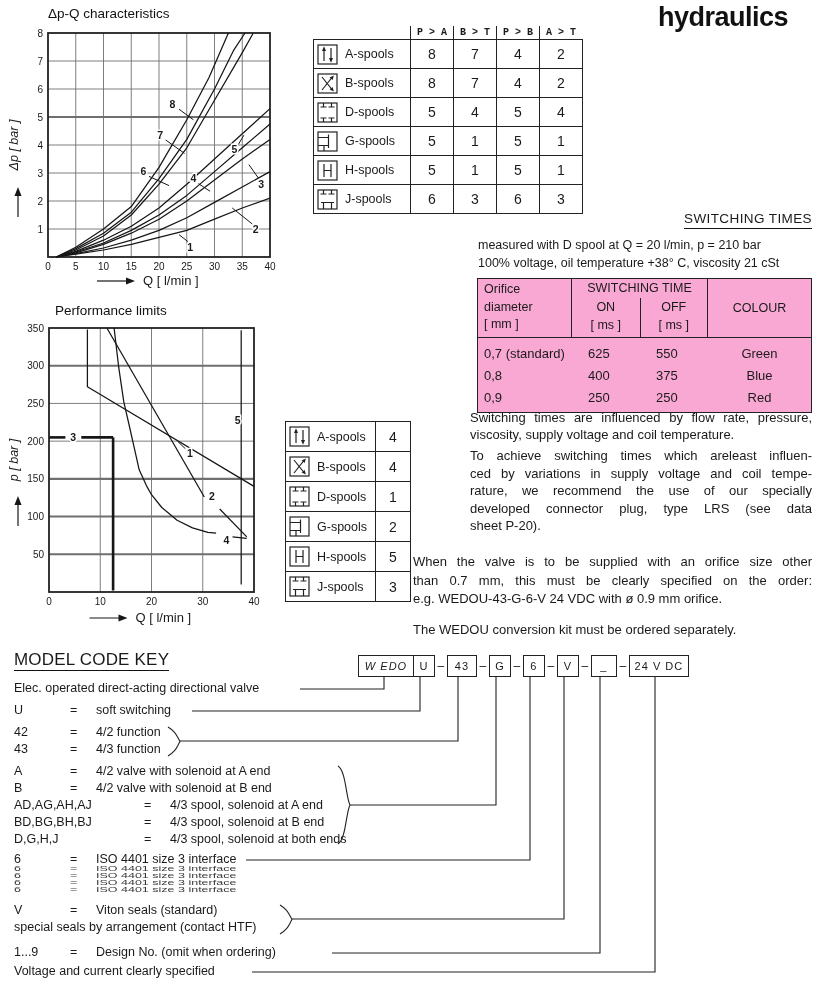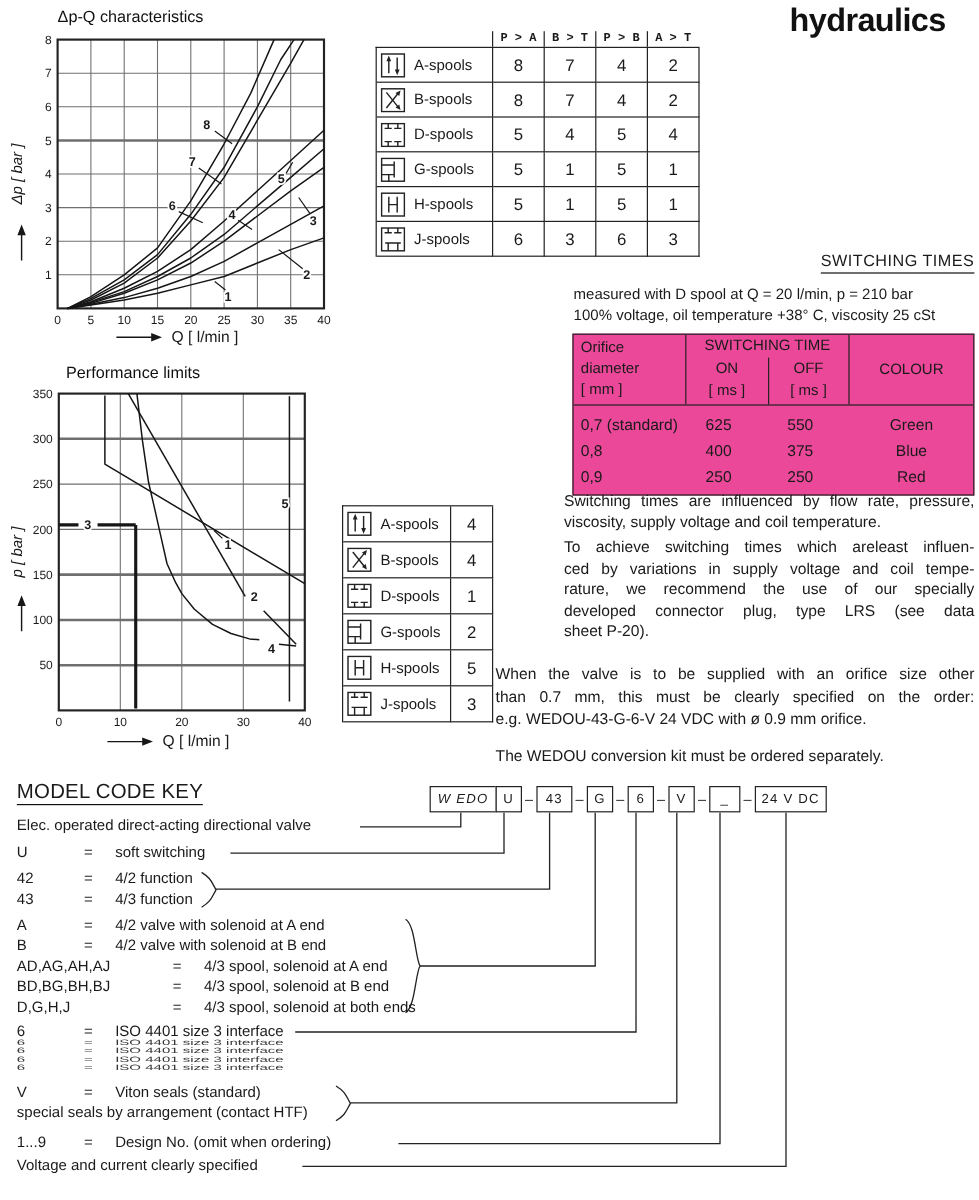--- a/index.html
+++ b/index.html
@@ -17,21 +17,21 @@
   .spool-head .h { font-family:"Liberation Mono", monospace; font-size:10px; font-weight:bold;
                    text-align:center; border-left:1.2px solid #222; padding:1px 0; }
   .spool-head .h0 { border-left:none; }
   .spool-body { display:grid; border:1.2px solid #222; border-right:none; border-bottom:none; }
   .spool-body .c { border-right:1.2px solid #222; border-bottom:1.2px solid #222;
                    display:flex; align-items:center; justify-content:center; font-size:14px; }
   .spool-body .lab { justify-content:flex-start; gap:7px; padding-left:3px; font-size:12.5px; }
   .spool-body .lab svg { flex:0 0 auto; }
 
   
-  .sw-table { border:1.6px solid #222; font-size:12.5px; background:#ec4899; }
+  .sw-table { border:1.6px solid #222; font-size:12.5px; background:#f9a8d4; }
   .sw-head { display:grid; grid-template-columns:94px 136px 1fr; border-bottom:1.5px solid #222; height:58px; }
   .sw-c1 { border-right:1.2px solid #222; padding:2px 0 0 6px; line-height:17.5px; }
   .sw-mid { border-right:1.2px solid #222; }
   .sw-group { text-align:center; padding-top:2px; height:17px; }
   .sw-onoff { display:grid; grid-template-columns:1fr 1fr; height:39px; }
   .sw-onoff > div { text-align:center; line-height:17.5px; padding-top:1px; }
   .sw-off { border-left:1.2px solid #222; }
   .sw-colour { display:flex; align-items:center; justify-content:center; }
   .sw-body { padding:4px 0 4px 0; }
   .sw-row { display:grid; grid-template-columns:94px 68px 68px 1fr; height:22px; align-items:center; font-size:13px; }
@@ -214,21 +214,21 @@
       </div>
     </div>
 
   <div class="abs logo" style="left:658px; top:2px;">hydraulics</div>
 
   <div class="abs" style="left:640px; top:209px; width:172px; text-align:right;">
     <span class="sw-title-span">SWITCHING TIMES</span>
   </div>
   <div class="abs para" style="left:478px; top:236px; line-height:18px; font-size:12.5px;">
     <div>measured with D spool at Q = 20 l/min, p = 210 bar</div>
-    <div>100% voltage, oil temperature +38° C, viscosity 25 cSt</div>
+    <div>100% voltage, oil temperature +38° C, viscosity 21 cSt</div>
   </div>
 
   <div class="abs sw-table" style="left:477px; top:278px; width:333px;">
     <div class="sw-head">
       <div class="sw-c1">
         <div>Orifice</div>
         <div>diameter</div>
         <div>[ mm ]</div>
       </div>
       <div class="sw-mid">

